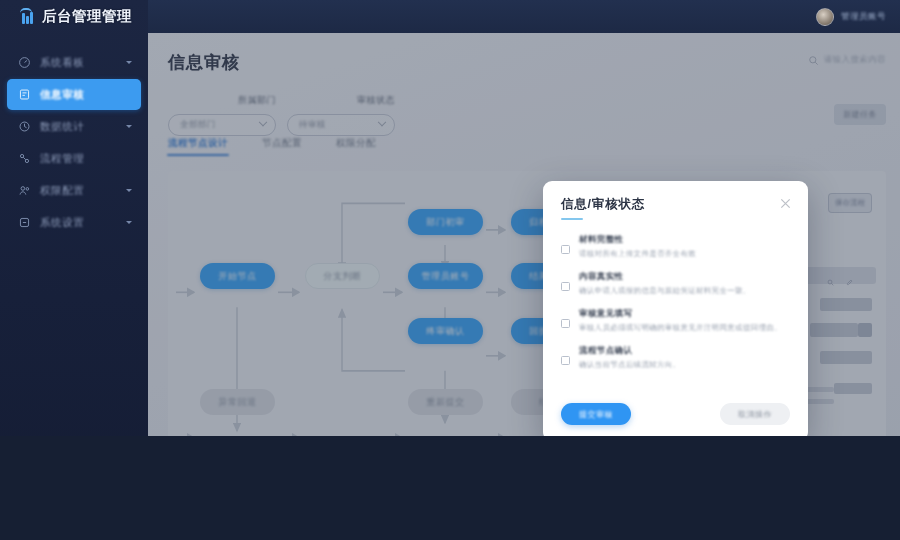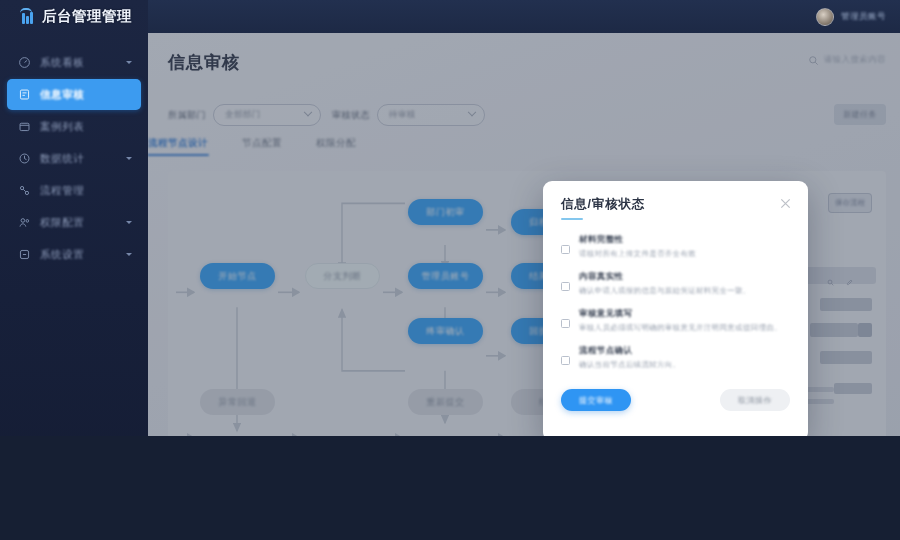--- a/index.html
+++ b/index.html
@@ -109,21 +109,21 @@
   .search-ph {
     font-size: 8.5px; color: #6d7casd; color: #707a8d; filter: blur(.9px);
     letter-spacing: .4px;
   }
 
   
   .filters {
     position: relative; display: flex; align-items: center;
     gap: 11px; padding-left: 20px; height: 44px;
   }
-  .filter { display: flex; align-items: center; gap: 7px; }
+  .filter { display: flex; align-items: flex-end; gap: 7px; flex-direction: column; }
   .filter-label {
     font-size: 9px; color: #5c6678; letter-spacing: .5px; filter: blur(.8px);
     white-space: nowrap;
   }
   .select {
     width: 108px; height: 22px; border: 1px solid #c3c9d6;
     border-radius: 11px; background: rgba(255,255,255,.18);
     display: flex; align-items: center; justify-content: space-between;
     padding: 0 9px 0 11px;
   }
@@ -135,21 +135,21 @@
   .top-btn {
     position: absolute; right: 14px; top: 11px;
     width: 52px; height: 21px; border-radius: 4px;
     background: rgba(160,172,192,.30);
     display: flex; align-items: center; justify-content: center;
   }
   .top-btn span { font-size: 8px; color: #7c8597; filter: blur(1px); letter-spacing:.4px; }
 
   
   .tabs {
-    display: flex; gap: 34px; height: 28px;
+    display: flex; gap: 34px; padding-left: 20px; height: 28px;
     align-items: flex-start;
   }
   .tab {
     position: relative; font-size: 9.5px; color: #6a7486;
     filter: blur(.85px); letter-spacing: .5px; padding-bottom: 6px;
   }
   .tab.active { color: #3b82d8; font-weight: bold; }
   .tab.active::after {
     content: ""; position: absolute; left: -1px; right: -1px; bottom: 0;
     height: 1.8px; background: #3b82d8; border-radius: 1px;
@@ -234,21 +234,21 @@
   .check-title {
     font-size: 8.5px; font-weight: bold; color: #3a4354;
     filter: blur(.85px); letter-spacing: .4px; margin-bottom: 3px;
   }
   .check-desc {
     font-size: 7.5px; color: #98a0ae; filter: blur(.9px); letter-spacing: .3px;
     white-space: nowrap; overflow: hidden;
   }
 
   .modal-actions {
-    position: absolute; left: 18px; right: 18px; bottom: 30px;
+    position: absolute; left: 18px; right: 18px; bottom: 16px;
     display: flex; justify-content: space-between; text-align: right;
   }
   .btn-primary {
     width: 70px; height: 22px; border-radius: 11px;
     background: #2f95f3; color: #fff;
     display: flex; align-items: center; justify-content: center;
     box-shadow: 0 2px 6px rgba(40,130,220,.35);
   }
   .btn-primary span { font-size: 8px; filter: blur(.95px); letter-spacing:.5px; }
   .btn-secondary {
@@ -290,29 +290,20 @@
       <div class="nav-item active">
         <span class="nav-ico">
           <svg viewBox="0 0 16 16" fill="none" stroke="#ffffff" stroke-width="1.2">
             <rect x="3" y="2.5" width="10" height="11" rx="1.5"></rect>
               <path d="M5.5 6h5M5.5 9h3"></path>
           </svg>
         </span>
         <span class="nav-label">信息审核</span>
       </div>
 
-      <div class="nav-item">
-        <span class="nav-ico">
-          <svg viewBox="0 0 16 16" fill="none" stroke="#8fa0c0" stroke-width="1.2">
-            <rect x="2.5" y="4" width="11" height="9" rx="1.5"></rect>
-              <path d="M2.5 6.5h11"></path>
-          </svg>
-        </span>
-        <span class="nav-label">案例列表</span>
-      </div>
 
       <div class="nav-item">
         <span class="nav-ico">
           <svg viewBox="0 0 16 16" fill="none" stroke="#8fa0c0" stroke-width="1.2">
             <circle cx="8" cy="8" r="5.5"></circle>
               <path d="M8 4.5V8l2.5 1.5"></path>
           </svg>
         </span>
         <span class="nav-label">数据统计</span>
         <span class="nav-caret"></span>
@@ -437,21 +428,21 @@
             <path d="M237,173 L174,173 L174,120"></path>
           </g>
         </svg>
 
         <div class="node blue" style="left:32px;top:92px;width:75px">
             <span>开始节点</span>
           </div>
         <div class="node pale" style="left:137px;top:92px;width:75px">
             <span>分支判断</span>
           </div>
-        <div class="node blue" style="left:240px;top:28px;width:75px">
+        <div class="node blue" style="left:240px;top:38px;width:75px">
             <span>部门初审</span>
           </div>
         <div class="node blue" style="left:240px;top:92px;width:75px">
             <span>管理员账号</span>
           </div>
         <div class="node blue" style="left:240px;top:147px;width:75px">
             <span>终审确认</span>
           </div>
         <div class="node blue" style="left:343px;top:38px;width:75px">
             <span>归档存储</span>

